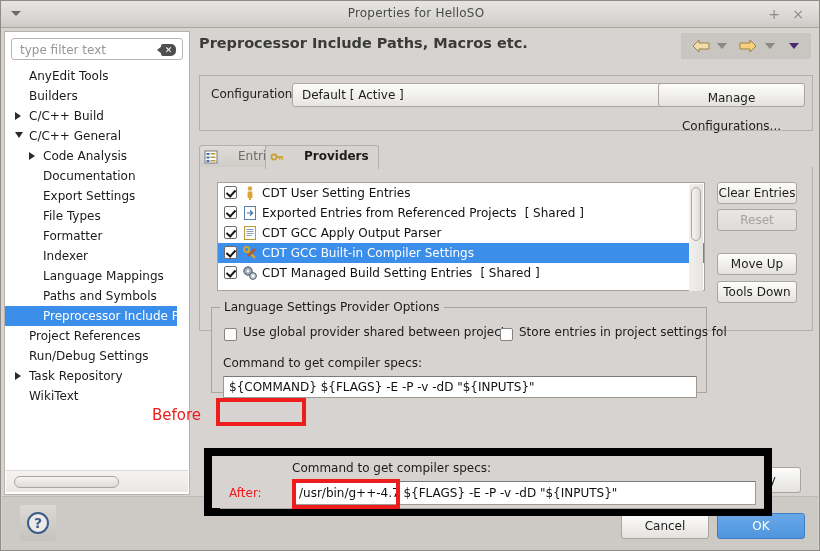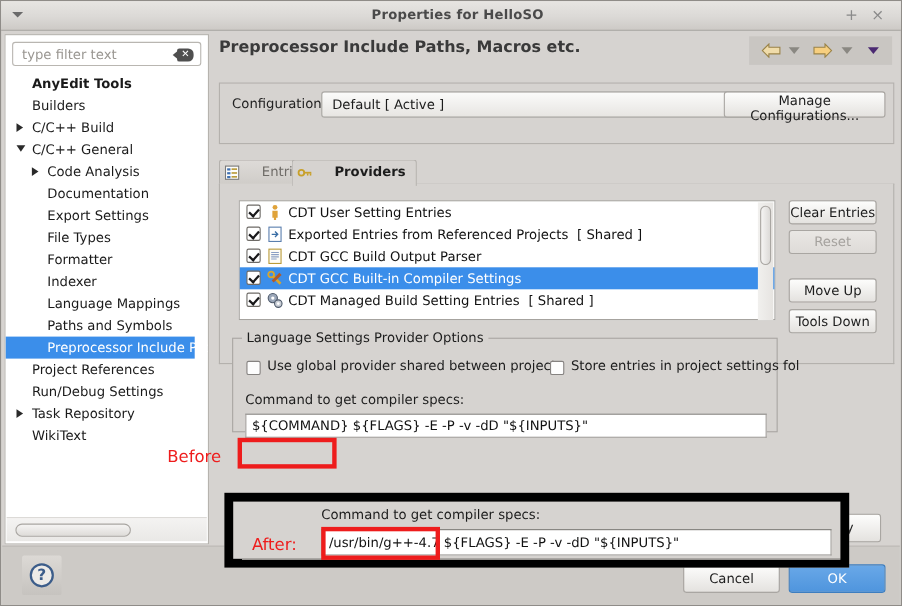--- a/index.html
+++ b/index.html
@@ -20,21 +20,21 @@
 
   
   .titlebar {
     position: absolute; left: 0; top: 0; width: 818px; height: 27px;
     background: linear-gradient(to bottom, #e7e5e2 0%, #dbd9d6 55%, #cdcac6 100%);
     border-bottom: 1px solid #a9a6a2;
   }
   .title-text {
     position: absolute; left: 12px; right: 0; top: 5px;
     text-align: center;
-    font-weight: bold; font-size: 12px; color: #4a4a4a;
+    font-weight: normal; font-size: 12px; color: #4a4a4a;
     letter-spacing: .2px;
   }
   .tb-menu-arrow {
     position: absolute; left: 10px; top: 10px;
     width: 0; height: 0;
     border-left: 5px solid transparent; border-right: 5px solid transparent;
     border-top: 5px solid #6a6a6a;
   }
   .tb-btn {
     position: absolute; top: 4px; width: 18px; height: 18px;
@@ -156,21 +156,21 @@
   }
   .btn {
     background: linear-gradient(to bottom,#fdfdfc,#e4e2df);
     border: 1px solid #a9a6a2; border-radius: 3px;
     font-size: 12px; color: #1d1d1d; text-align: center;
     cursor: default;
   }
   .btn.disabled { color: #a5a29e; background: linear-gradient(to bottom,#e9e7e4,#dedbd8); }
   .mgr-btn {
     position: absolute; left: 458px; top: 7px; width: 147px; height: 24px;
-    line-height: 14px;
+    line-height: 28px;
   }
 
   
   .tabs { position: absolute; left: 198px; top: 144px; width: 614px; height: 23px; }
   .tab {
     position: absolute; top: 0; height: 23px;
     border: 1px solid #b4b1ad; border-bottom: none;
     border-radius: 3px 3px 0 0;
     font-size: 12px; line-height: 21px;
     padding-left: 38px; padding-right: 9px;
@@ -270,21 +270,21 @@
   }
 
   
   .after-overlay {
     position: absolute; left: 203px; top: 447px; width: 568px; height: 68px;
     border: 8px solid #000000;
     background: #d6d3d0;
   }
   .after-label {
     position: absolute; left: 17px; top: 30px;
-    font-size: 15px; color: #ee1c1c;
+    font-size: 12px; color: #ee1c1c;
   }
   .after-cmdlbl {
     position: absolute; left: 80px; top: 5px; font-size: 12px; color: #1c1c1c;
   }
   .after-input {
     position: absolute; left: 80px; top: 25px; width: 464px; height: 24px;
     background: #ffffff; border: 1px solid #9e9b97; border-top-color: #7d7a76;
     font-size: 12px; color: #111;
   }
   .after-input .txt { position: absolute; left: 6px; top: 4px; white-space: nowrap; }
@@ -343,21 +343,21 @@
     <div class="tb-btn tb-close">×</div>
   </div>
 
   <div class="left-panel">
     <div class="filter-wrap">
       <div class="filter-text">type filter text</div>
       <div class="filter-clear"><span>✕</span></div>
     </div>
     <div class="tree" id="tree">
         <div class="tnode">
-          <span class="tlabel" style="left: 24px; font-weight: bold;">AnyEdit Tools</span>
+          <span class="tlabel" style="left: 24px;">AnyEdit Tools</span>
         </div>
         <div class="tnode">
           <span class="tlabel" style="left: 24px;">Builders</span>
         </div>
         <div class="tnode">
           <span class="arrow closed" style="left: 10px;"></span>
           <span class="tlabel" style="left: 24px;">C/C++ Build</span>
         </div>
         <div class="tnode">
           <span class="arrow open" style="left: 10px;"></span>
@@ -485,21 +485,21 @@
               <path d="M5 8h5M8 5.5 10.5 8 8 10.5" stroke="#3a6ea5" fill="none" stroke-width="1.2"></path>
             </svg></span>
           <span class="prov-label"><span>Exported Entries from Referenced Projects</span><span class="prov-shared" style="margin-left: 8px;">[ Shared ]</span></span>
         </div>
         <div class="prov-row">
           <span class="chk"></span>
           <span class="prov-icon"><svg width="16" height="16" viewBox="0 0 16 16">
               <rect x="2.5" y="1.5" width="11" height="13" fill="#fdfcf6" stroke="#b99b3a"></rect>
               <path d="M4.5 4.5h7M4.5 6.5h7M4.5 8.5h7M4.5 10.5h5" stroke="#8a9fc4" stroke-width="1"></path>
             </svg></span>
-          <span class="prov-label"><span>CDT GCC Build Output Parser</span></span>
+          <span class="prov-label"><span>CDT GCC Apply Output Parser</span></span>
         </div>
         <div class="prov-row sel">
           <span class="chk"></span>
           <span class="prov-icon"><svg width="16" height="16" viewBox="0 0 16 16">
               <circle cx="4.5" cy="4.5" r="2.6" fill="none" stroke="#d8a62c" stroke-width="1.7"></circle>
               <path d="M6.3 6.3 13 13" stroke="#d8a62c" stroke-width="2.4"></path>
               <path d="M12 3 5 10l1.8 1.8L14 5z" fill="#b05a2a"></path>
             </svg></span>
           <span class="prov-label"><span>CDT GCC Built-in Compiler Settings</span></span>
         </div>

